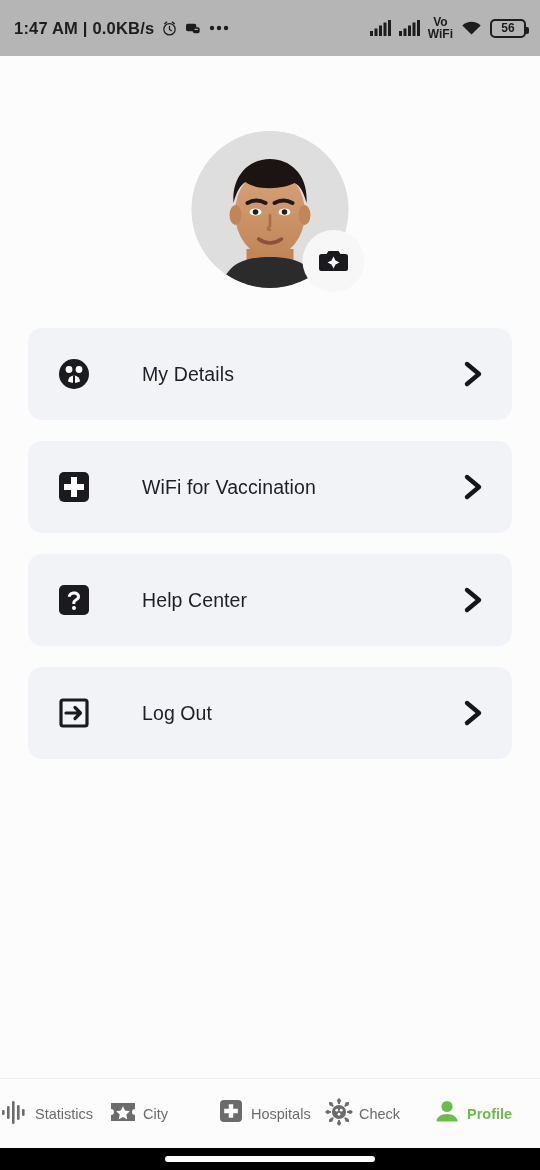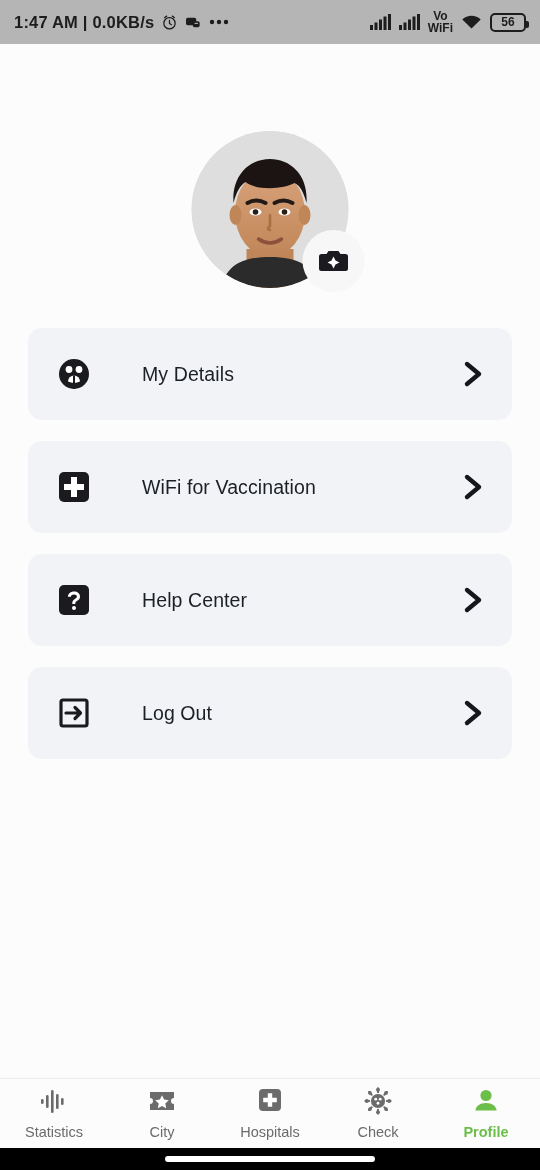--- a/index.html
+++ b/index.html
@@ -5,21 +5,21 @@
   * { margin:0; padding:0; box-sizing:border-box; }
   html, body {
     width:540px; height:1170px;
     font-family:"Liberation Sans", sans-serif;
     background:#ffffff; overflow:hidden;
   }
   .phone { position:relative; width:540px; height:1170px; background:#fcfcfc; }
 
   
   .statusbar {
-    height:44px; background:#b5b5b5; display:flex; align-items:center;
+    height:56px; background:#b5b5b5; display:flex; align-items:center;
     padding:0 14px; position:relative;
   }
   .sb-left { display:flex; align-items:center; gap:7px; }
   .sb-time { font-size:16.5px; font-weight:700; color:#1d1d1d; letter-spacing:.2px; white-space:nowrap; }
   .sb-right { position:absolute; right:14px; display:flex; align-items:center; gap:8px; }
   .sb-icon { display:flex; align-items:center; }
   .battery {
     width:36px; height:19px; border:2px solid #1d1d1d; border-radius:5px;
     display:flex; align-items:center; justify-content:center; position:relative;
   }
@@ -59,21 +59,21 @@
     font-weight:400; letter-spacing:.1px;
   }
   .chev { width:26px; display:flex; align-items:center; justify-content:center; }
 
   
   .bottomnav {
     position:absolute; left:0; bottom:22px; width:540px; height:70px;
     background:#fcfcfc; border-top:1px solid #ececec;
     display:flex; align-items:center;
   }
-  .tab { flex:1; display:flex; flex-direction:column; align-items:center; gap:5px; }
+  .tab { flex:1; display:flex; flex-direction:row; align-items:center; gap:5px; }
   .tab-label { font-size:14.5px; color:#6b6b6b; }
   .tab.active .tab-label { color:#6cbe4a;font-weight:bold; }
   .gesturebar {
     position:absolute; left:0; bottom:0; width:540px; height:22px;
     background:#000; display:flex; align-items:center; justify-content:center;
   }
   .gesture-pill { width:210px; height:6px; border-radius:3px; background:#fff; }
 </style>
 </head>
 <body>

